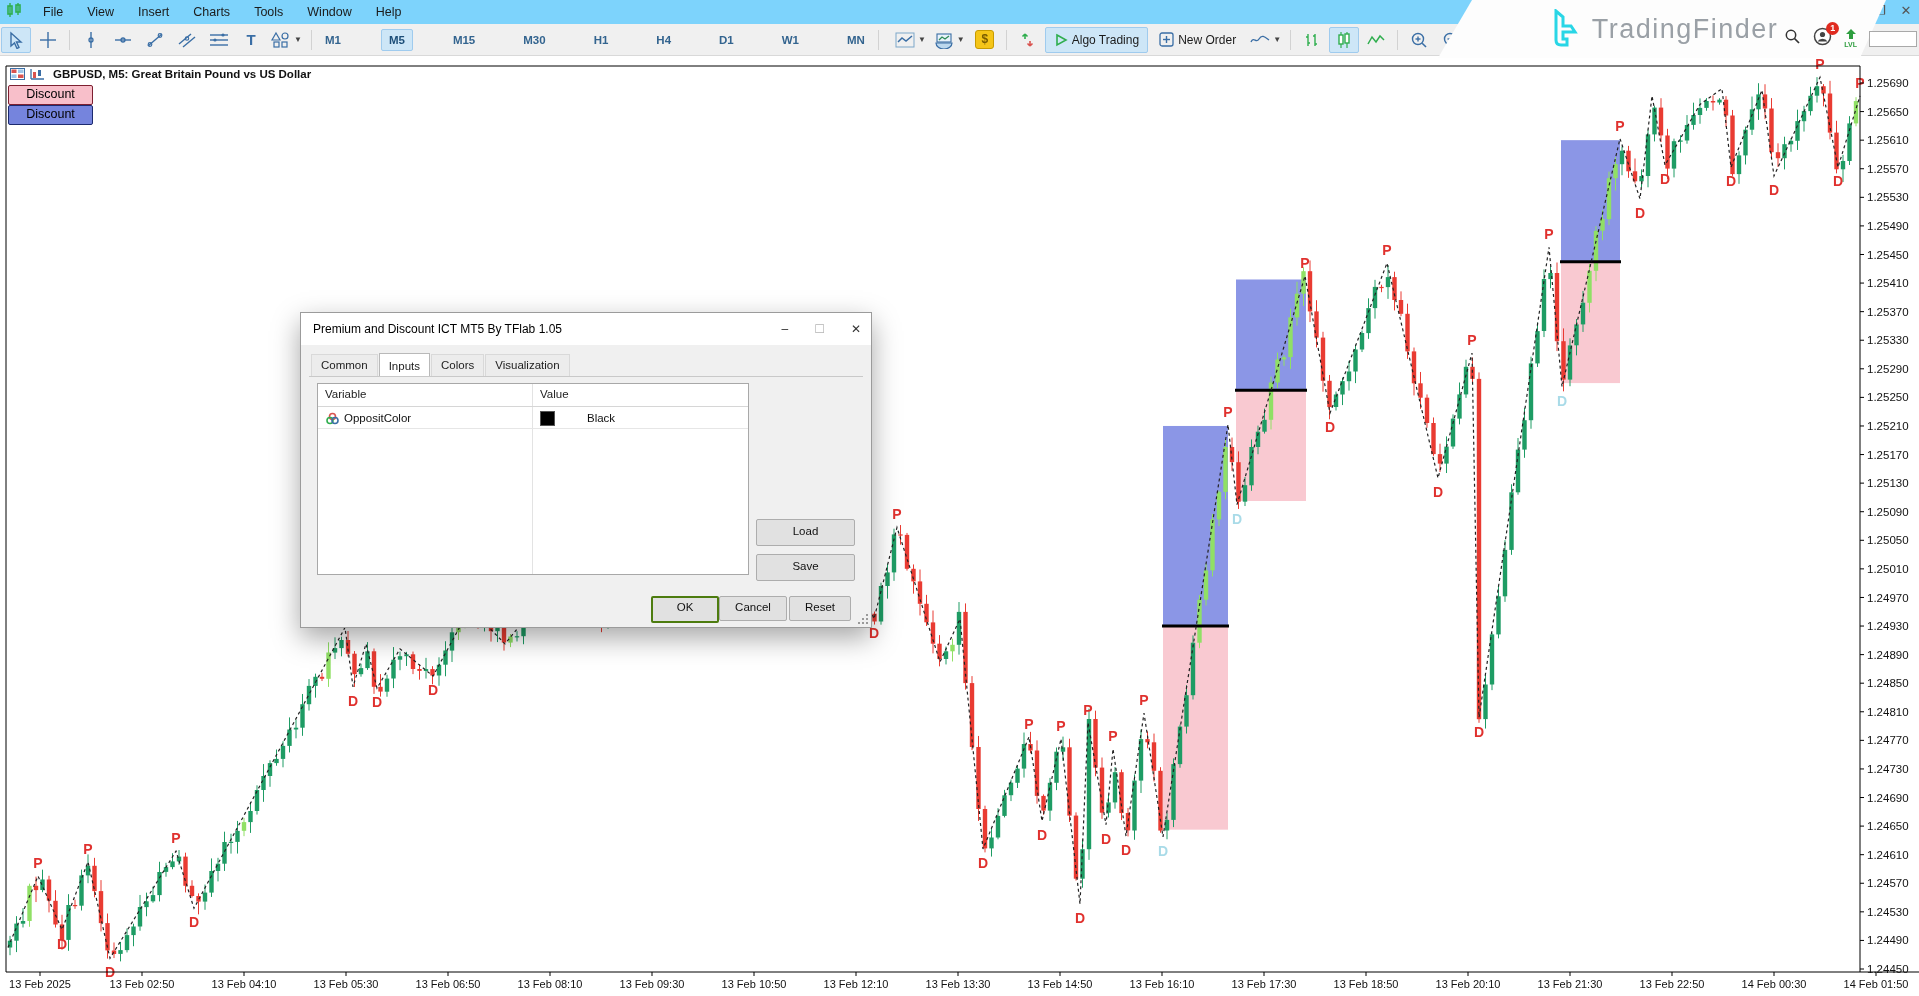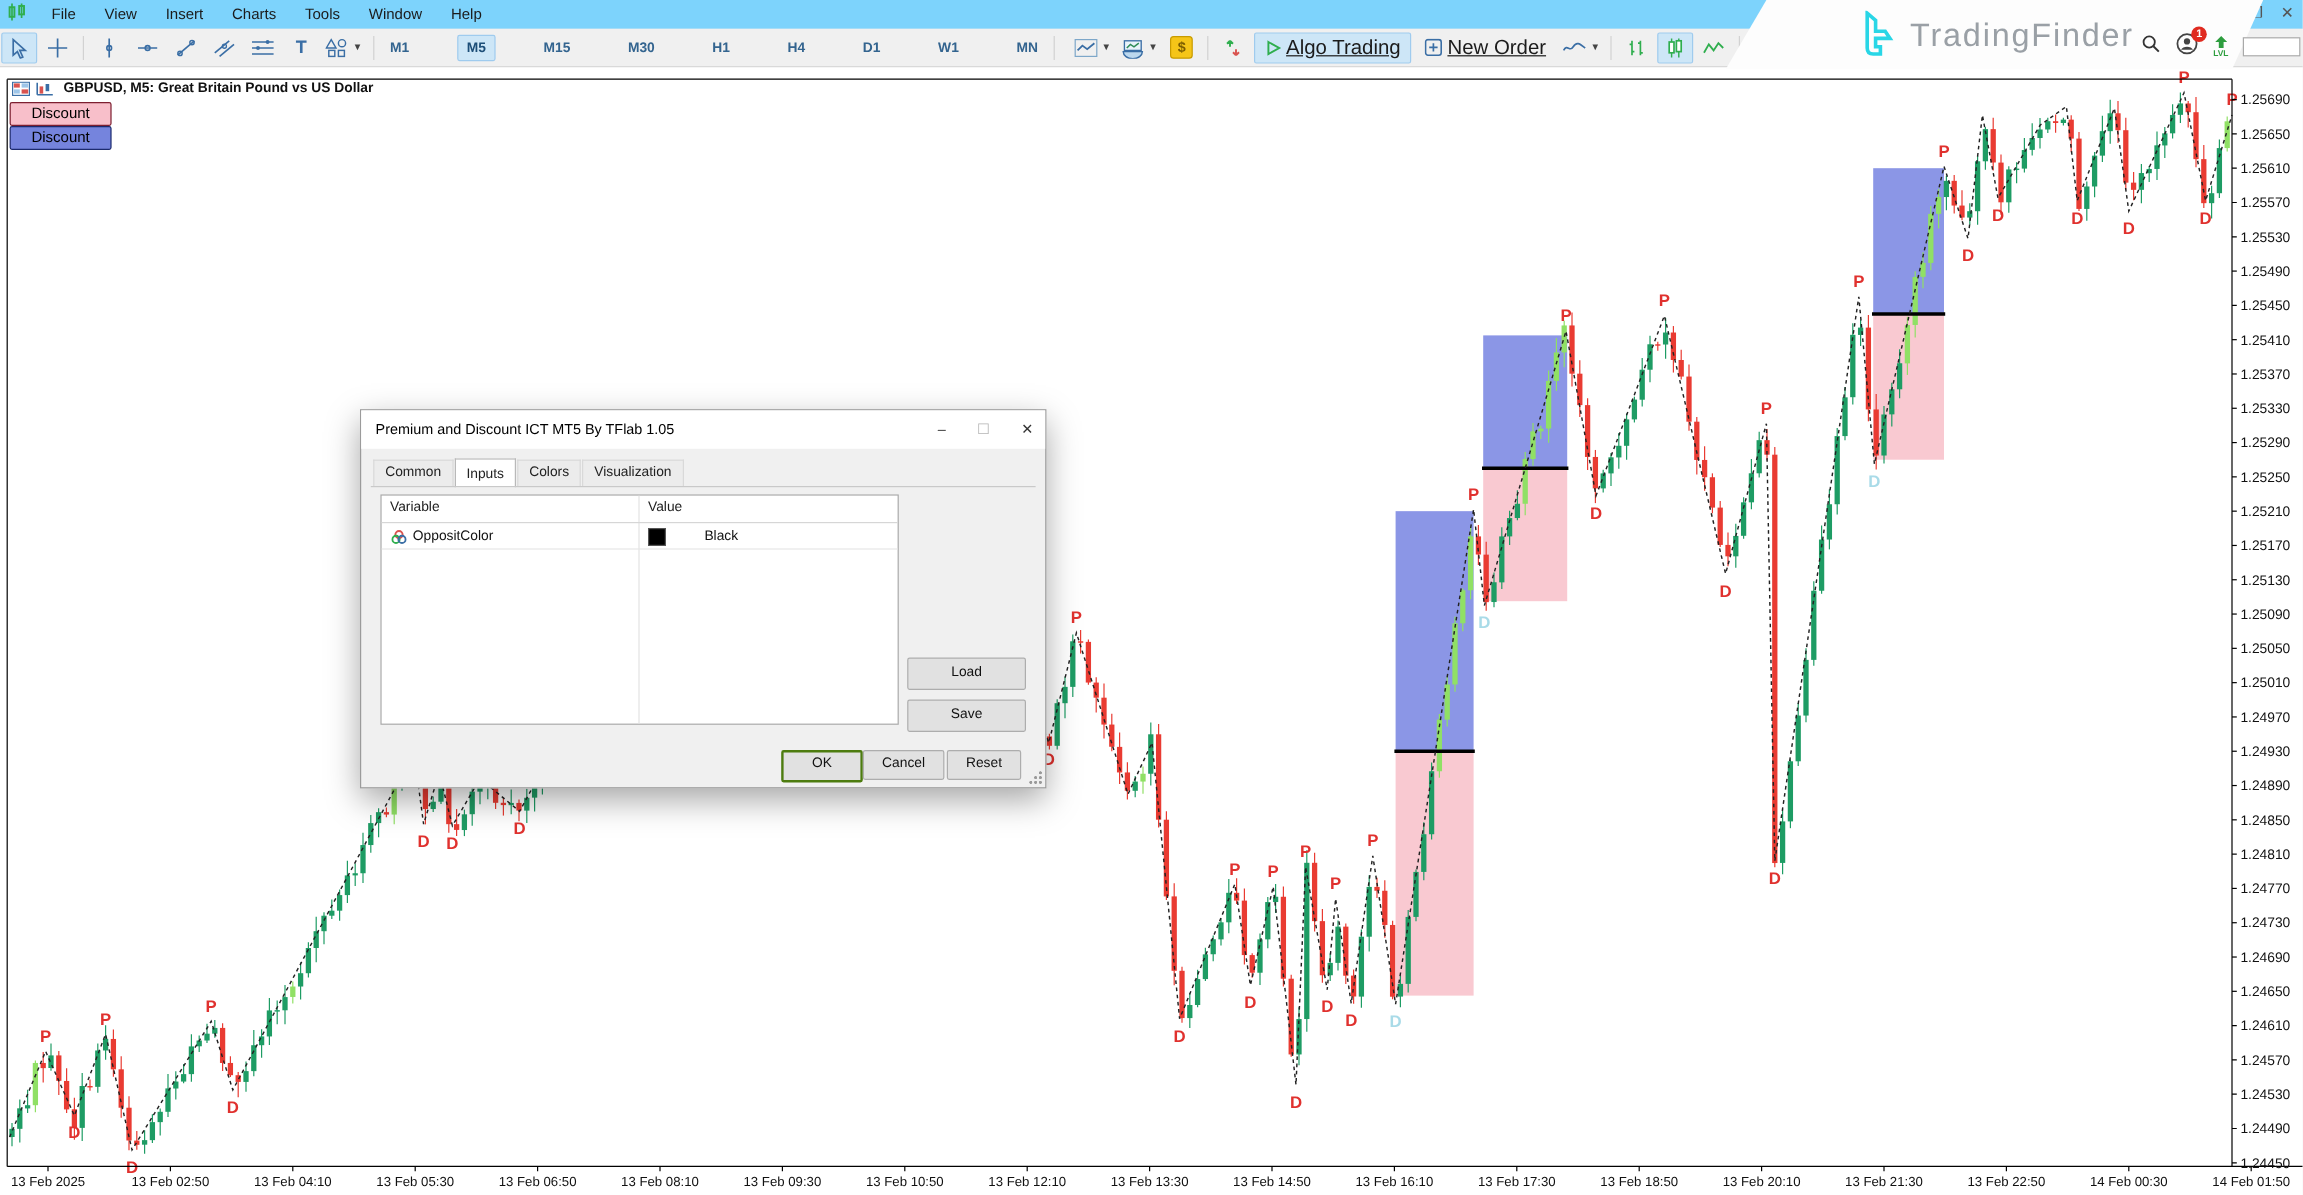--- a/index.html
+++ b/index.html
@@ -14,40 +14,40 @@
   #win-controls span{width:18px;height:18px;font-size:13px;color:#555;text-align:center;line-height:18px;}
   
   #toolbar{position:absolute;left:0;top:24px;width:1919px;height:31px;background:#f0f0f0;
            display:flex;align-items:center;z-index:10;border-bottom:1px solid #d9d9d9;}
   .tbtn{height:24px;min-width:24px;display:flex;align-items:center;justify-content:center;
         border:1px solid transparent;border-radius:2px;margin:0 1px;padding:0 2px;}
   .tbtn.sel{background:#cde6f7;border-color:#9fcbee;}
   .tsep{width:1px;height:20px;background:#d2d2d2;margin:0 5px;}
   .tf{font-size:11.5px;font-weight:bold;color:#33648f;padding:4px 7px;border-radius:2px;border:1px solid transparent;}
   .tf.sel{background:#cde6f7;border-color:#9fcbee;color:#1d4e78;}
-  .tlabel{font-size:17px;color:#1b1b1b;margin-left:4px;white-space:nowrap;text-decoration:underline;}
+  .tlabel{font-size:12px;color:#1b1b1b;margin-left:4px;white-space:nowrap;}
   .dd{font-size:8px;color:#444;margin-left:3px;}
   #tb-right{position:absolute;right:2px;top:27px;display:flex;align-items:center;gap:12px;z-index:30;}
   
   #watermark{position:absolute;left:1438px;top:0;width:448px;height:58px;background:#fdfdfd;z-index:12;
              clip-path:polygon(34px 0,100% 0,calc(100% - 26px) 100%,0 100%);
              display:flex;align-items:center;justify-content:center;gap:12px;text-align:right;}
   #watermark .brand-text{font-size:27px;color:#9aa0a6;letter-spacing:1.5px;font-weight:300;}
   
   #chart-window{position:absolute;left:0;top:55px;width:1919px;height:941px;background:#ffffff;z-index:1;}
   #chart-svg{position:absolute;left:0;top:55px;z-index:2;}
   #chart-header{position:absolute;left:10px;top:68px;display:flex;align-items:center;gap:5px;z-index:3;}
   #chart-header .symbol-line{font-size:11.5px;font-weight:bold;color:#111;margin-left:3px;}
   .zone-btn{position:absolute;left:8px;width:83px;height:18px;z-index:3;font-size:12.5px;
             text-align:center;line-height:17px;color:#000;border-radius:2px;}
   #btn-premium{top:85px;background:#f8bfca;border:1.5px solid #7d1f30;}
   #btn-discount{top:105px;background:#7584dd;border:1.5px solid #1c2a6e;}
   
   #dialog{position:absolute;left:300px;top:312px;width:570px;height:314px;background:#f0f0f0;
-          border:1px solid #9b9b9b;box-shadow:0 10px 26px rgba(0,0,0,.35);z-index:20;font-size:12px;margin-top:29px;}
+          border:1px solid #9b9b9b;box-shadow:0 10px 26px rgba(0,0,0,.35);z-index:20;font-size:12px;}
   #dialog-titlebar{position:absolute;left:0;top:0;right:0;height:32px;background:#ffffff;display:flex;align-items:center;}
   #dialog-title{margin-left:12px;font-size:12px;color:#000;}
   #dialog-controls{position:absolute;right:10px;top:0;height:32px;display:flex;align-items:center;gap:26px;}
   #dialog-controls span{font-size:12px;color:#333;}
   #dialog-controls .disabled{color:#b5b5b5;}
   .tabs{position:absolute;left:10px;top:40px;display:flex;align-items:flex-end;height:23px;}
   .tab{font-size:11.5px;color:#222;padding:4px 9px 3px;border:1px solid #d9d9d9;border-bottom:none;
        background:#ececec;margin-right:1px;height:14px;}
   .tab.sel{background:#ffffff;border-color:#b9b9b9;padding-top:6px;position:relative;top:1px;}
   #tab-line{position:absolute;left:8px;top:63px;width:554px;height:1px;background:#c9c9c9;}

